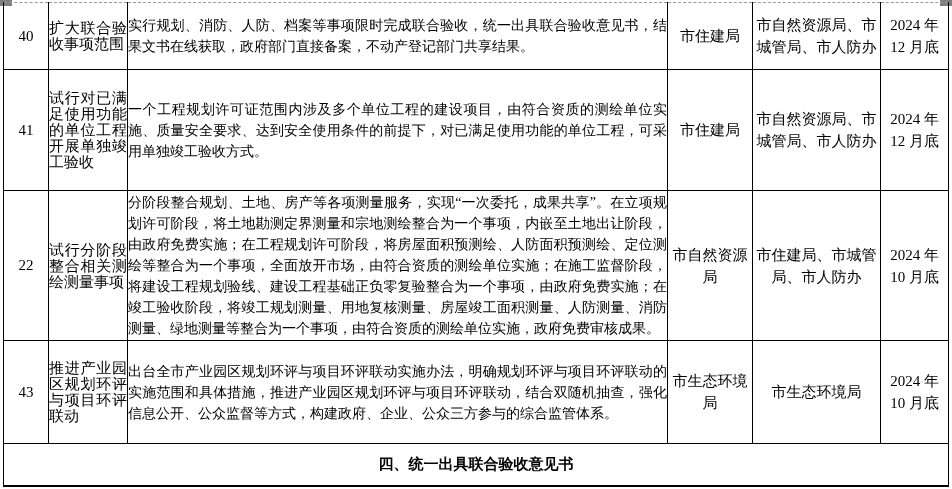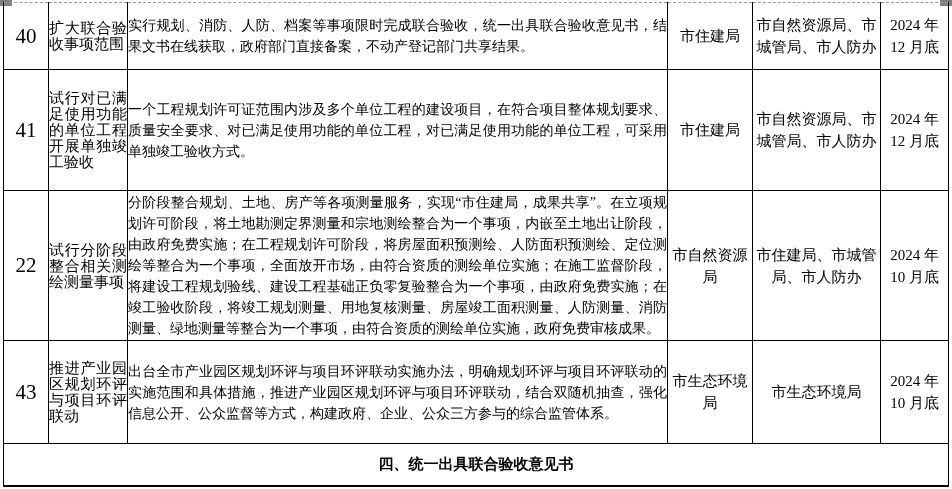--- a/index.html
+++ b/index.html
@@ -45,21 +45,21 @@
   
   table.doc-table tr.first-row td {
     border-top: 1px dashed #9a9a9a;
   }
   table.doc-table tr.last-row td {
     border-bottom: 2px solid #000000;
   }
 
   td.col-num {
     text-align: center;
-    font-size: 21px;
+    font-size: 15px;
   }
   td.col-task {
     font-size: 15px;
     line-height: 16px;
     padding: 2px 7px;
     text-align: justify;
     text-justify: inter-character;
   }
   td.col-desc {
     font-size: 14px;
@@ -102,29 +102,29 @@
         <td class="col-num">40</td>
         <td class="col-task">扩大联合验收事项范围</td>
         <td class="col-desc">实行规划、消防、人防、档案等事项限时完成联合验收，统一出具联合验收意见书，结果文书在线获取，政府部门直接备案，不动产登记部门共享结果。</td>
         <td class="col-lead">市住建局</td>
         <td class="col-support">市自然资源局、市城管局、市人防办</td>
         <td class="col-date">2024 年 12 月底</td>
       </tr>
       <tr style="height:121px">
         <td class="col-num">41</td>
         <td class="col-task">试行对已满足使用功能的单位工程开展单独竣工验收</td>
-        <td class="col-desc">一个工程规划许可证范围内涉及多个单位工程的建设项目，在符合项目整体规划要求、质量安全要求、对已满足使用功能的单位工程，对已满足使用功能的单位工程，可采用单独竣工验收方式。</td>
+        <td class="col-desc">一个工程规划许可证范围内涉及多个单位工程的建设项目，由符合资质的测绘单位实施、质量安全要求、达到安全使用条件的前提下，对已满足使用功能的单位工程，可采用单独竣工验收方式。</td>
         <td class="col-lead">市住建局</td>
         <td class="col-support">市自然资源局、市城管局、市人防办</td>
         <td class="col-date">2024 年 12 月底</td>
       </tr>
       <tr style="height:150px">
         <td class="col-num">22</td>
         <td class="col-task">试行分阶段整合相关测绘测量事项</td>
-        <td class="col-desc">分阶段整合规划、土地、房产等各项测量服务，实现“市住建局，成果共享”。在立项规划许可阶段，将土地勘测定界测量和宗地测绘整合为一个事项，内嵌至土地出让阶段，由政府免费实施；在工程规划许可阶段，将房屋面积预测绘、人防面积预测绘、定位测绘等整合为一个事项，全面放开市场，由符合资质的测绘单位实施；在施工监督阶段，将建设工程规划验线、建设工程基础正负零复验整合为一个事项，由政府免费实施；在竣工验收阶段，将竣工规划测量、用地复核测量、房屋竣工面积测量、人防测量、消防测量、绿地测量等整合为一个事项，由符合资质的测绘单位实施，政府免费审核成果。</td>
+        <td class="col-desc">分阶段整合规划、土地、房产等各项测量服务，实现“一次委托，成果共享”。在立项规划许可阶段，将土地勘测定界测量和宗地测绘整合为一个事项，内嵌至土地出让阶段，由政府免费实施；在工程规划许可阶段，将房屋面积预测绘、人防面积预测绘、定位测绘等整合为一个事项，全面放开市场，由符合资质的测绘单位实施；在施工监督阶段，将建设工程规划验线、建设工程基础正负零复验整合为一个事项，由政府免费实施；在竣工验收阶段，将竣工规划测量、用地复核测量、房屋竣工面积测量、人防测量、消防测量、绿地测量等整合为一个事项，由符合资质的测绘单位实施，政府免费审核成果。</td>
         <td class="col-lead">市自然资源局</td>
         <td class="col-support">市住建局、市城管局、市人防办</td>
         <td class="col-date">2024 年 10 月底</td>
       </tr>
       <tr style="height:103px">
         <td class="col-num">43</td>
         <td class="col-task">推进产业园区规划环评与项目环评联动</td>
         <td class="col-desc">出台全市产业园区规划环评与项目环评联动实施办法，明确规划环评与项目环评联动的实施范围和具体措施，推进产业园区规划环评与项目环评联动，结合双随机抽查，强化信息公开、公众监督等方式，构建政府、企业、公众三方参与的综合监管体系。</td>
         <td class="col-lead">市生态环境局</td>
         <td class="col-support">市生态环境局</td>

